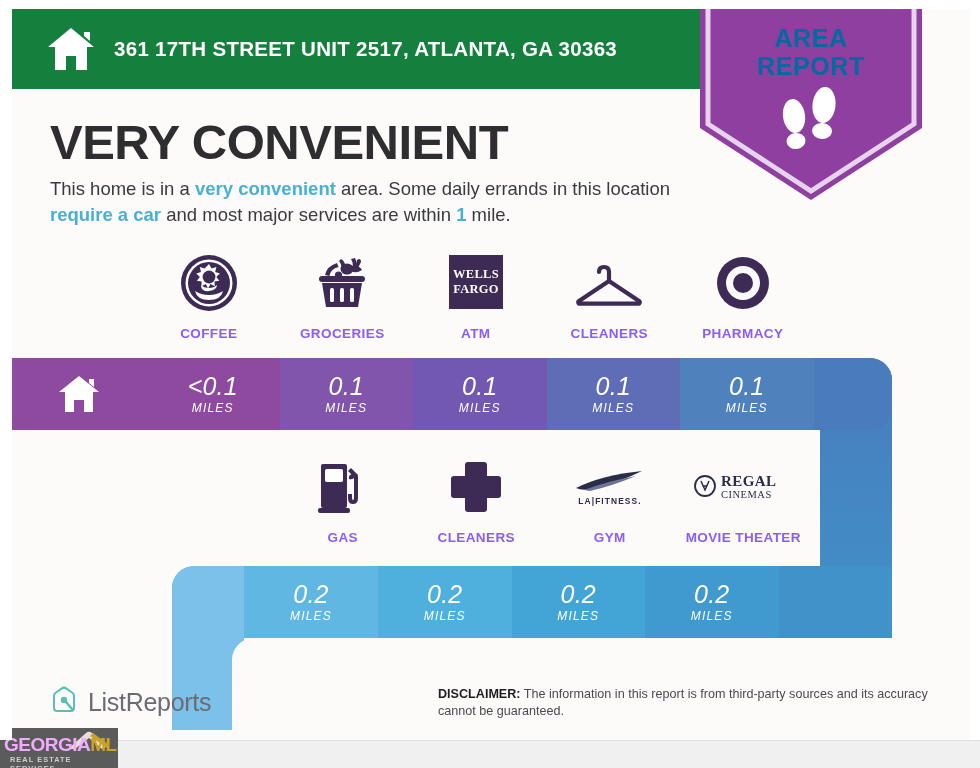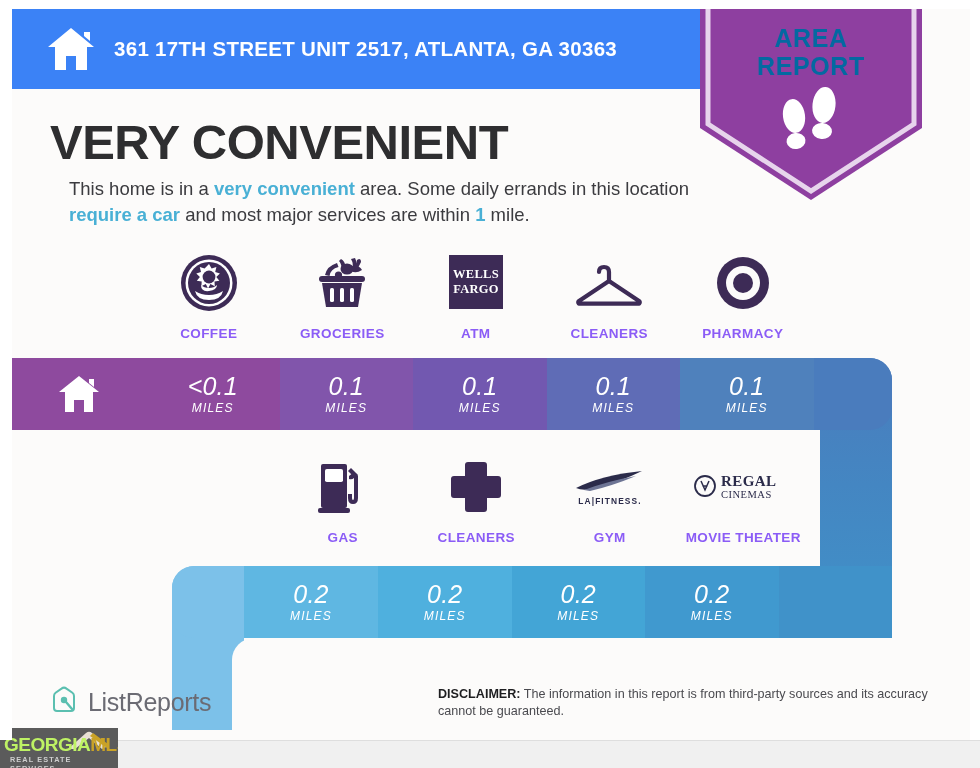--- a/index.html
+++ b/index.html
@@ -19,21 +19,21 @@
 
   
   .margin-top   { position:absolute; left:0; top:0; width:980px; height:9px; background:#ffffff; z-index:40; }
   .margin-left  { position:absolute; left:0; top:0; width:12px; height:740px; background:#ffffff; z-index:40; }
   .margin-right { position:absolute; right:0; top:0; width:10px; height:740px; background:#ffffff; z-index:40; }
 
   
   .header {
     position: absolute; left: 12px; top: 9px;
     width: 700px; height: 80px;
-    background: #3b82f6;
+    background: #15803d;
     display: flex; align-items: center;
     z-index: 10;
   }
   .header-home-icon { margin-left: 34px; width: 50px; height: 46px; display:block; }
   .header-address {
     color: #ffffff;
     font-size: 20.5px;
     font-weight: 700;
     letter-spacing: 0.3px;
     margin-left: 18px;
@@ -58,21 +58,20 @@
   .headline {
     position: absolute; left: 50px; top: 114px;
     font-size: 49px; font-weight: 700;
     color: #2e2e30; letter-spacing: -0.5px;
   }
   .subhead {
     position: absolute; left: 50px; top: 176px;
     width: 645px;
     font-size: 18.5px; line-height: 26px;
     color: #3b3b3f;
-    margin-left: 19px;
   }
   .accent { color: #49b0d5; font-weight: 700; }
 
   
   .icon-row {
     position: absolute; display: flex;
     z-index: 12;
   }
   .icon-row.row1 { left: 142px; top: 252px; }
   .icon-row.row2 { left: 276px; top: 456px; }
@@ -179,21 +178,21 @@
     position: absolute; left: 0px; top: 728px;
     width: 118px; height: 40px;
     background: #5b5b5b;
     z-index: 35;
     overflow: hidden;
   }
   .wm-main {
     position:absolute; left:4px; top:6px;
     font-size: 19px; font-weight: 700; letter-spacing: -0.5px;
   }
-  .wm-georgia { color: #bef264; }
+  .wm-georgia { color: #f0abfc; }
   .wm-mls { color: #c9a227; }
   .wm-sub {
     position:absolute; left:10px; top:27px;
     font-size: 7.3px; letter-spacing: 1.1px; color: #cfcfcf; font-weight: 700;
   }
   .wm-roof { position:absolute; right:8px; top:2px; }
 </style>
 </head>
 <body>
 

